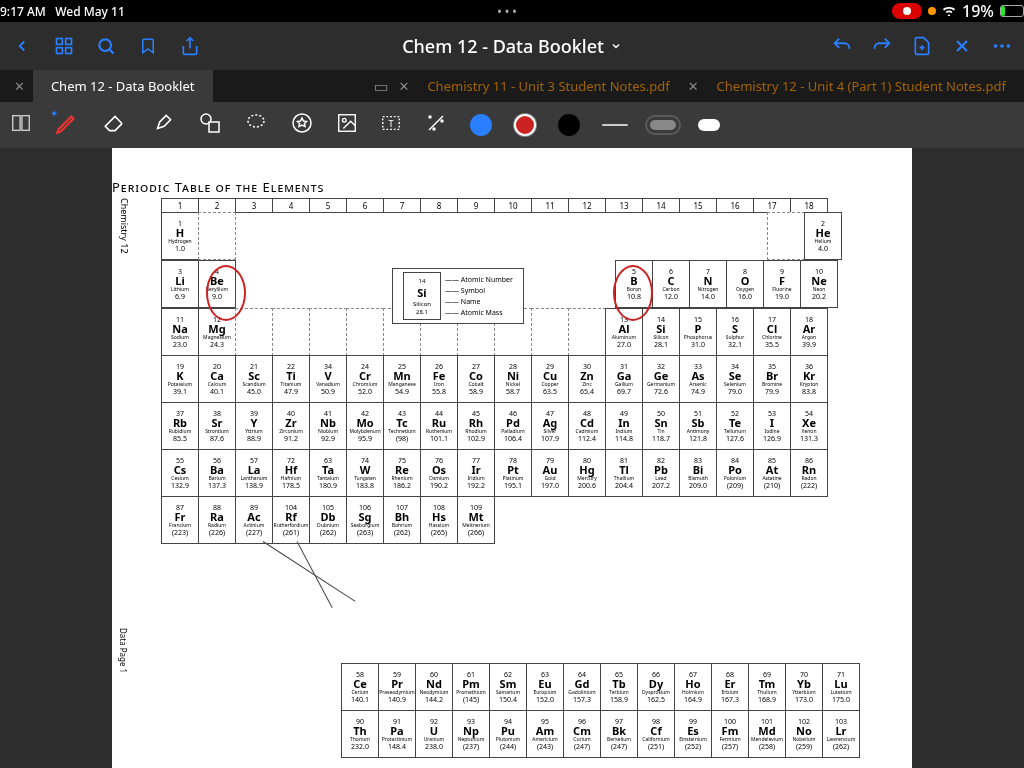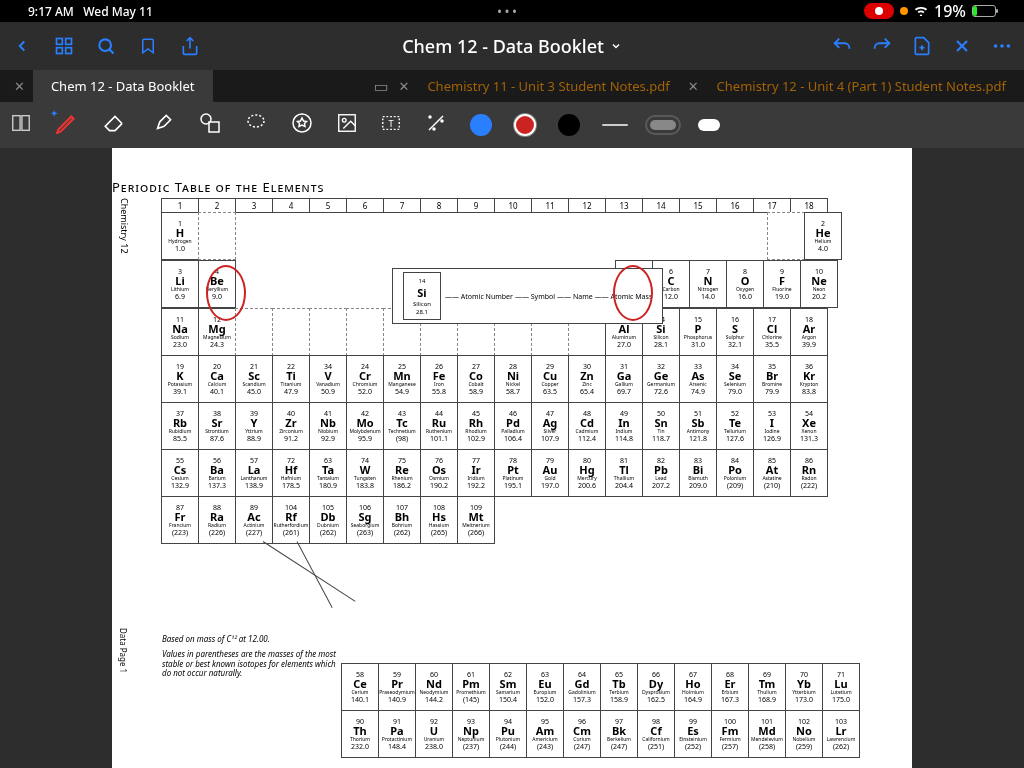--- a/index.html
+++ b/index.html
@@ -1,17 +1,17 @@
 <!DOCTYPE html>
 <html><head>
 <meta charset="utf-8">
 <style>
 *{box-sizing:border-box;margin:0;padding:0;font-family:-apple-system,system-ui,sans-serif}
 body{width:1024px;height:768px;overflow:hidden;background:#000}
-.status-bar{height:22px;background:#000;color:#fff;display:flex;align-items:center;padding:0 28px;font-size:12px;font-weight:500}
+.status-bar{height:22px;background:#000;color:#fff;display:flex;align-items:center;padding:0 0;font-size:12px;font-weight:500}
 .status-left{flex:0 0 auto}
 .status-center{flex:1;text-align:center;color:#aaa;letter-spacing:3px}
 .status-right{flex:0 0 auto;display:flex;align-items:center;gap:6px}
 .pill{width:30px;height:16px;background:#d00;border-radius:8px;display:flex;align-items:center;justify-content:center}
 .pill span{width:8px;height:8px;background:#fff;border-radius:4px}
 .dot-y{width:8px;height:8px;background:#ff9500;border-radius:4px}
 .wifi-icon{font-size:13px}
 .batt-pct{font-size:16px}
 .batt{width:24px;height:12px;border:1px solid #aaa;border-radius:3px;position:relative}
 .batt::after{content:'';position:absolute;right:-3px;top:3px;width:2px;height:4px;background:#aaa;border-radius:1px}
@@ -41,21 +41,21 @@
 .el .num{font-size:7px}
 .el .sym{font-size:11px;font-weight:bold}
 .el .nm{font-size:5px}
 .el .mass{font-size:7px}
 .el.dashed{border-style:dashed;border-color:#888}
 .period-row{display:flex}
 .spacer{width:38px;height:48px}
 .legend{position:absolute;top:120px;left:280px;border:1px solid #444;padding:3px 10px;font-size:7px;background:#fff}
 .legend-row{display:flex;align-items:center;gap:4px}
 .legend-el{width:38px;height:48px;border:1px solid #444;display:flex;flex-direction:column;align-items:center;justify-content:center;font-size:6px}
-.legend-labels{display:flex;gap:2px;font-size:7px}
+.legend-labels{display:flex;flex-direction:column;gap:2px;font-size:7px}
 .legend-labels div::before{content:'—— '}
 .circle{position:absolute;border:2px solid #c22;border-radius:50%;pointer-events:none}
 .notes{position:absolute;bottom:90px;left:50px;width:180px;font-size:8px;font-style:italic;line-height:1.2}
 .lanth{position:absolute;bottom:10px;left:230px}
 </style>
 </head>
 <body>
 
 <div class="status-bar">
   <div class="status-left">
@@ -813,24 +813,20 @@
         </div>
       </div>
     </div>
 
     <div class="circle" style="top:117px;left:94px;width:40px;height:56px"></div>
     <div class="circle" style="top:117px;left:501px;width:40px;height:56px"></div>
 
     <div style="position:absolute;top:393px;left:151px;width:110px;height:1px;background:#444;transform:rotate(33deg);transform-origin:left"></div>
     <div style="position:absolute;top:393px;left:185px;width:75px;height:1px;background:#444;transform:rotate(62deg);transform-origin:left"></div>
 
-    <div class="notes">
-      <div style="margin-bottom:6px">Based on mass of C¹² at 12.00.</div>
-      <div>Values in parentheses are the masses of the most stable or best known isotopes for elements which do not occur naturally.</div>
-    </div>
 
     <div class="lanth" id="lanth-rows">
         <div class="period-row">
           <div class="el">
             <span class="num">58</span>
             <span class="sym">Ce</span>
             <span class="nm">Cerium</span>
             <span class="mass">140.1</span>
           </div>
           <div class="el">

